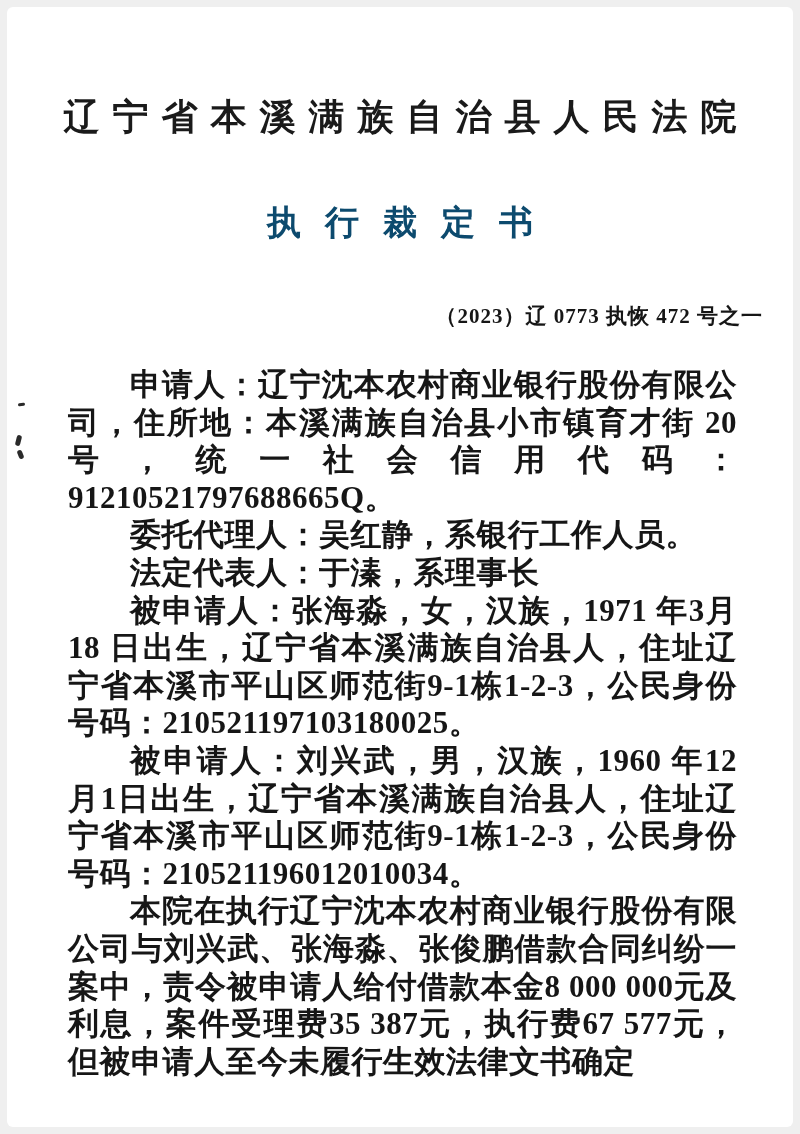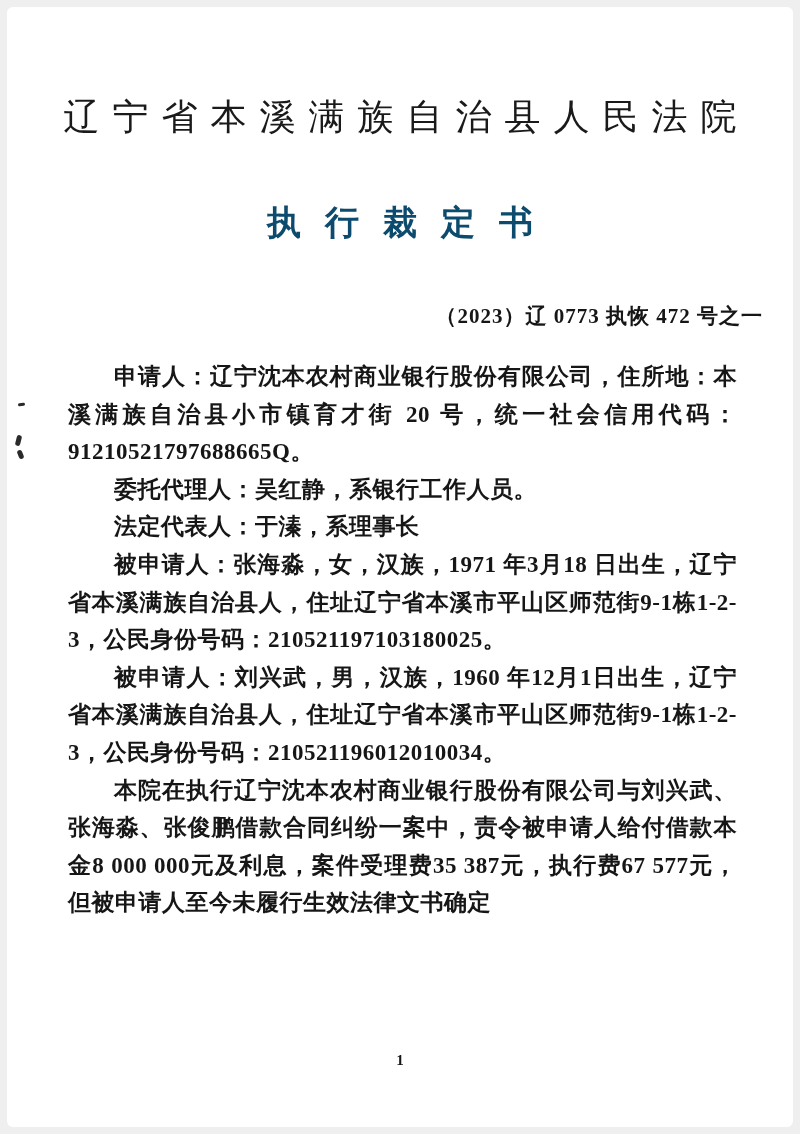--- a/index.html
+++ b/index.html
@@ -19,21 +19,21 @@
     height: 1120px;
     background: #ffffff;
     border-radius: 6px;
     color: #161616;
     box-sizing: border-box;
   }
   .court-name {
     margin: 86px 0 0 0;
     text-align: center;
     font-size: 36px;
-    font-weight: 400;
+    font-weight: 700;
     letter-spacing: 13px;
     text-indent: 13px;
     color: #1a1a1a;
   }
   .doc-title {
     margin: 58px 0 0 0;
     text-align: center;
     font-size: 34px;
     font-weight: 700;
     letter-spacing: 24px;
@@ -42,23 +42,23 @@
   }
   .case-number {
     margin-top: 56px;
     text-align: right;
     padding-right: 30px;
     font-size: 21px;
     font-weight: 600;
     letter-spacing: 1px;
   }
   .doc-body {
-    margin-top: 28px;
+    margin-top: 36px;
     padding: 0 56px 0 61px;
-    font-size: 23px;
+    font-size: 31px;
     line-height: 37.6px;
     font-weight: 600;
     text-align: justify;
     letter-spacing: 0.5px;
   }
   .doc-body p {
     margin: 0;
     text-indent: 2em;
   }
   .page-number {

